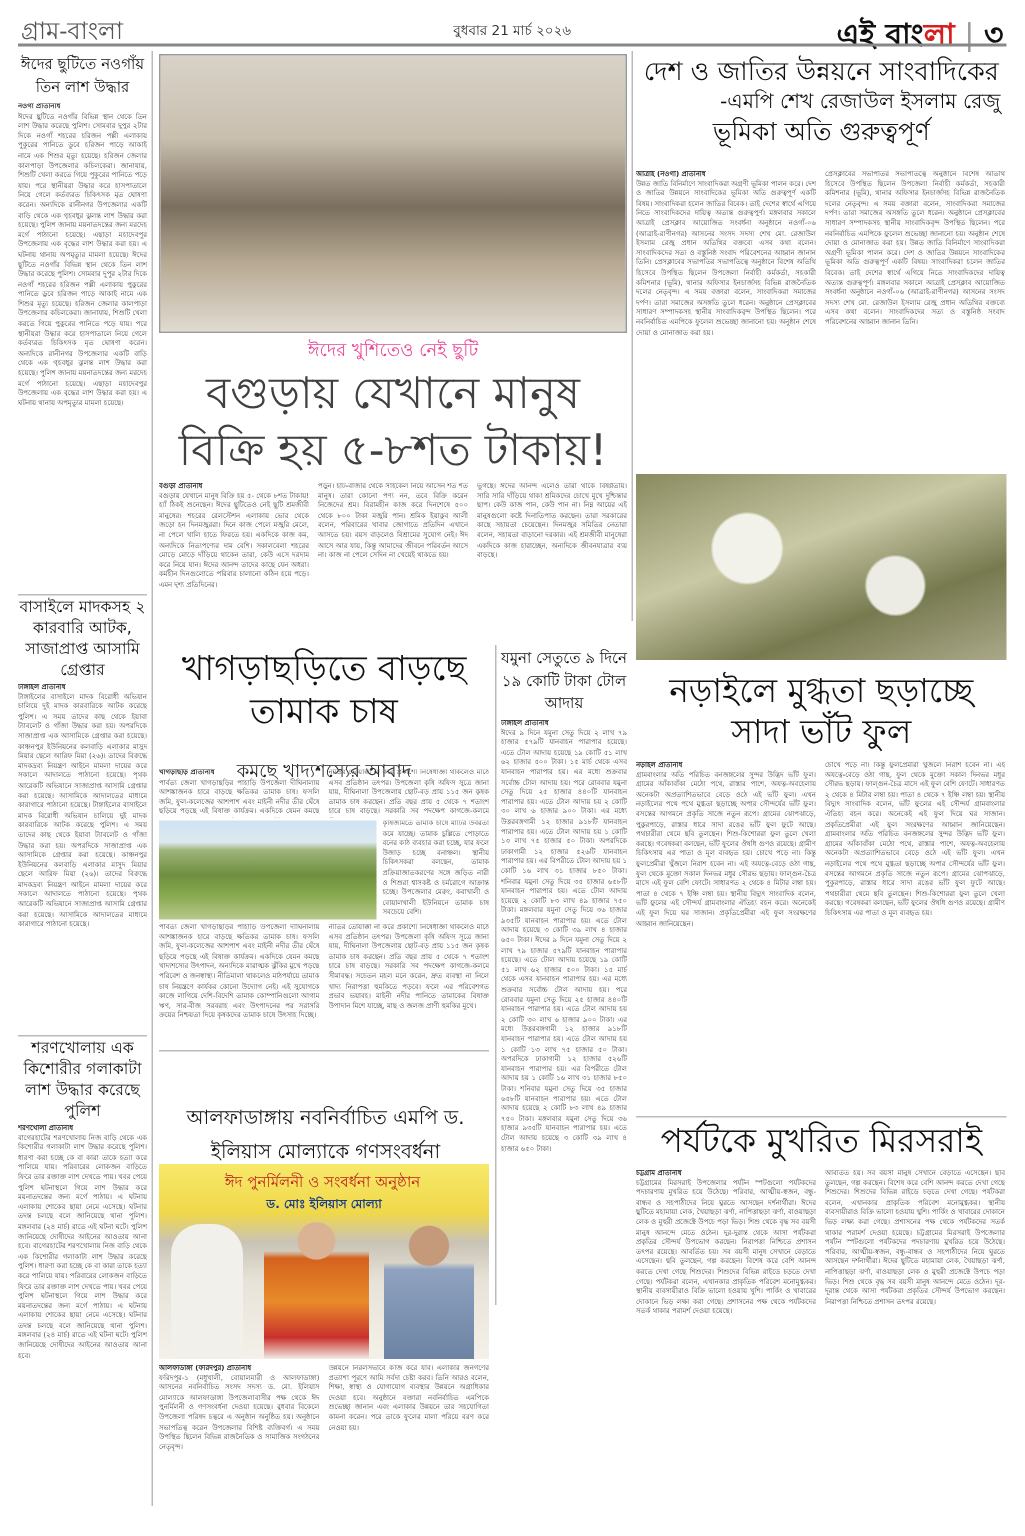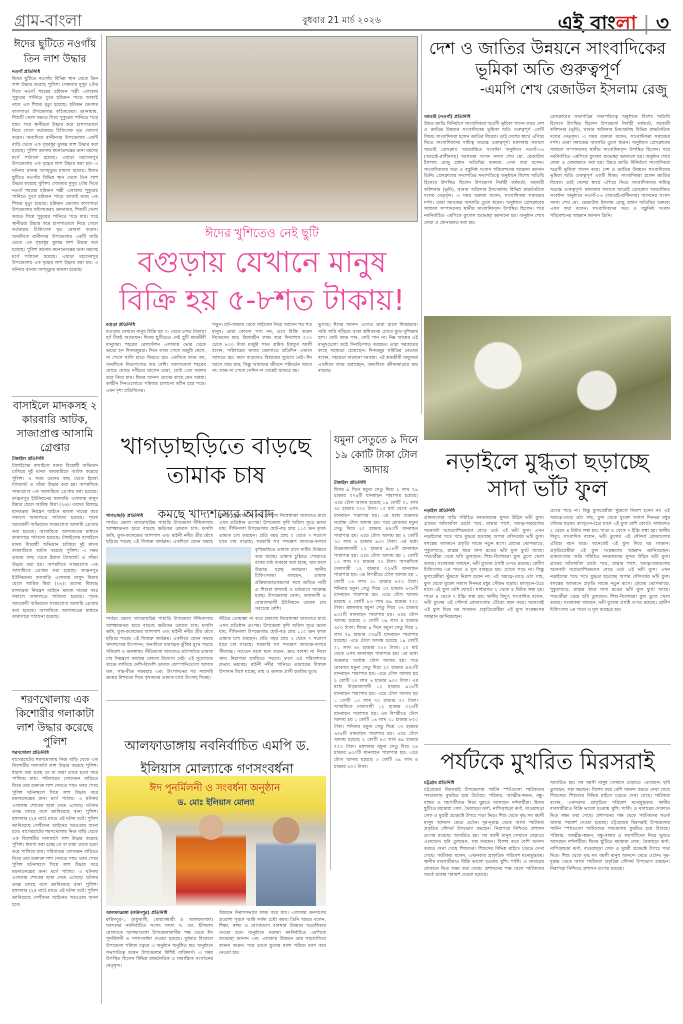--- a/index.html
+++ b/index.html
@@ -8,21 +8,21 @@
 .abs{position:absolute}
 .hdr-left{left:14px;top:8px;font-size:16px;color:#555;font-family:"DejaVu Serif",serif}
 .hdr-date{left:0;width:683px;top:13px;text-align:center;font-size:9px;color:#333}
 .hdr-logo{right:14px;top:8px;font-size:20px;font-weight:bold;color:#111}
 .hdr-logo .red{color:#d42020}
 .hdr-rule{left:12px;right:12px;top:29px;height:2px;background:#888}
 .vrule{width:1px;background:#bbb}
 .hrule{height:1px;background:#bbb}
 .col-text{font-size:4.6px;line-height:6.6px;color:#444;text-align:justify;overflow:hidden}
 .byline{font-weight:bold;color:#222;display:block}
-.h-big{font-size:30px;line-height:38px;text-align:center;color:#ec4899;font-weight:normal}
+.h-big{font-size:30px;line-height:38px;text-align:center;color:#404040;font-weight:normal}
 .h-med{font-size:19px;line-height:24px;text-align:center;color:#111}
 .h-small{font-size:12px;line-height:15px;text-align:center;color:#111}
 .sub{font-size:12px;text-align:center;color:#222}
 .img{overflow:hidden}
 .ph1{background:linear-gradient(180deg,#d8d2c8 0%,#c9bfae 30%,#7a6e5e 55%,#b7a992 75%,#e0dbd0 100%)}
 .ph-field{background:linear-gradient(180deg,#cfe3f2 0%,#dde9f0 22%,#9fb47a 30%,#6f8f3f 55%,#86a84e 75%,#b8c98a 100%)}
 .ph-flower{background:radial-gradient(circle at 30% 40%,#f2f2ea 0 12%,transparent 13%),radial-gradient(circle at 70% 60%,#ecece4 0 10%,transparent 11%),linear-gradient(160deg,#8a8a60 0%,#c9c9a6 40%,#777a4f 70%,#aaa88a 100%)}
 .ph-event{background:linear-gradient(180deg,#f7e96a 0%,#f0d84a 25%,#c9c3b6 40%,#e8e3d8 60%,#f4f1ea 100%)}
 .caption{font-size:12px;text-align:center;color:#ec4899}
 </style>
@@ -118,22 +118,22 @@
   <div class="col-text" style="width:107px;height:100px">
     <span class="byline">আলফাডাঙ্গা (ফরিদপুর) প্রতিনিধি</span>
     <span>ফরিদপুর-১ (মধুখালী, বোয়ালমারী ও আলফাডাঙ্গা) আসনের নবনির্বাচিত সংসদ সদস্য ড. মো. ইলিয়াস মোল্যাকে আলফাডাঙ্গা উপজেলাবাসীর পক্ষ থেকে ঈদ পুনর্মিলনী ও গণসংবর্ধনা দেওয়া হয়েছে। বুধবার বিকেলে উপজেলা পরিষদ চত্বরে এ অনুষ্ঠান অনুষ্ঠিত হয়। অনুষ্ঠানে সভাপতিত্ব করেন উপজেলার বিশিষ্ট ব্যক্তিবর্গ। এ সময় উপস্থিত ছিলেন বিভিন্ন রাজনৈতিক ও সামাজিক সংগঠনের নেতৃবৃন্দ।</span>
   </div>
   <div class="col-text" style="width:107px;height:100px">উন্নয়নে নিরলসভাবে কাজ করে যাব। এলাকার জনগণের প্রত্যাশা পূরণে আমি সর্বদা চেষ্টা করব। তিনি আরও বলেন, শিক্ষা, স্বাস্থ্য ও যোগাযোগ ব্যবস্থার উন্নয়নে অগ্রাধিকার দেওয়া হবে। অনুষ্ঠানে বক্তারা নবনির্বাচিত এমপিকে শুভেচ্ছা জানান এবং এলাকার উন্নয়নে তার সহযোগিতা কামনা করেন। পরে তাকে ফুলের মালা পরিয়ে বরণ করে নেওয়া হয়।</div>
 </div>
 
 <div class="abs vrule" style="left:421px;top:34px;height:380px"></div>
 <div class="abs" style="left:424px;top:38px;width:247px;text-align:center">
   <div class="h-med" style="font-size:17px;line-height:21px">দেশ ও জাতির উন্নয়নে সাংবাদিকের</div>
+  <div class="h-med" style="font-size:13.5px;line-height:18px;text-align:right;padding-right:4px">-এমপি শেখ রেজাউল ইসলাম রেজু</div>
   <div class="h-med" style="font-size:16.5px;line-height:21px">ভূমিকা অতি গুরুত্বপূর্ণ</div>
-  <div class="h-med" style="font-size:13.5px;line-height:18px;text-align:right;padding-right:4px">-এমপি শেখ রেজাউল ইসলাম রেজু</div>
 </div>
 <div class="abs" style="left:424px;top:114px;width:247px;display:flex;gap:6px">
   <div class="col-text" style="width:120px;height:198px">
     <span class="byline">আত্রাই (নওগাঁ) প্রতিনিধি</span>
     <span>উন্নত জাতি বিনির্মাণে সাংবাদিকরা অগ্রণী ভূমিকা পালন করে। দেশ ও জাতির উন্নয়নে সাংবাদিকের ভূমিকা অতি গুরুত্বপূর্ণ একটি বিষয়। সাংবাদিকরা হলেন জাতির বিবেক। তাই দেশের স্বার্থে এগিয়ে নিতে সাংবাদিকদের দায়িত্ব অত্যন্ত গুরুত্বপূর্ণ। মঙ্গলবার সকালে আত্রাই প্রেসক্লাব আয়োজিত সংবর্ধনা অনুষ্ঠানে নওগাঁ-০৬ (আত্রাই-রাণীনগর) আসনের সংসদ সদস্য শেখ মো. রেজাউল ইসলাম রেজু প্রধান অতিথির বক্তব্যে এসব কথা বলেন। সাংবাদিকদের সত্য ও বস্তুনিষ্ঠ সংবাদ পরিবেশনের আহ্বান জানান তিনি।</span>
     <span>প্রেসক্লাবের সভাপতির সভাপতিত্বে অনুষ্ঠানে বিশেষ অতিথি হিসেবে উপস্থিত ছিলেন উপজেলা নির্বাহী কর্মকর্তা, সহকারী কমিশনার (ভূমি), থানার অফিসার ইনচার্জসহ বিভিন্ন রাজনৈতিক দলের নেতৃবৃন্দ। এ সময় বক্তারা বলেন, সাংবাদিকরা সমাজের দর্পণ। তারা সমাজের অসঙ্গতি তুলে ধরেন। অনুষ্ঠানে প্রেসক্লাবের সাধারণ সম্পাদকসহ স্থানীয় সাংবাদিকবৃন্দ উপস্থিত ছিলেন। পরে নবনির্বাচিত এমপিকে ফুলেল শুভেচ্ছা জানানো হয়। অনুষ্ঠান শেষে দোয়া ও মোনাজাত করা হয়।</span>
   </div>
   <div class="col-text" style="width:120px;height:198px">
     <span>প্রেসক্লাবের সভাপতির সভাপতিত্বে অনুষ্ঠানে বিশেষ অতিথি হিসেবে উপস্থিত ছিলেন উপজেলা নির্বাহী কর্মকর্তা, সহকারী কমিশনার (ভূমি), থানার অফিসার ইনচার্জসহ বিভিন্ন রাজনৈতিক দলের নেতৃবৃন্দ। এ সময় বক্তারা বলেন, সাংবাদিকরা সমাজের দর্পণ। তারা সমাজের অসঙ্গতি তুলে ধরেন। অনুষ্ঠানে প্রেসক্লাবের সাধারণ সম্পাদকসহ স্থানীয় সাংবাদিকবৃন্দ উপস্থিত ছিলেন। পরে নবনির্বাচিত এমপিকে ফুলেল শুভেচ্ছা জানানো হয়। অনুষ্ঠান শেষে দোয়া ও মোনাজাত করা হয়।</span>
     <span>উন্নত জাতি বিনির্মাণে সাংবাদিকরা অগ্রণী ভূমিকা পালন করে। দেশ ও জাতির উন্নয়নে সাংবাদিকের ভূমিকা অতি গুরুত্বপূর্ণ একটি বিষয়। সাংবাদিকরা হলেন জাতির বিবেক। তাই দেশের স্বার্থে এগিয়ে নিতে সাংবাদিকদের দায়িত্ব অত্যন্ত গুরুত্বপূর্ণ। মঙ্গলবার সকালে আত্রাই প্রেসক্লাব আয়োজিত সংবর্ধনা অনুষ্ঠানে নওগাঁ-০৬ (আত্রাই-রাণীনগর) আসনের সংসদ সদস্য শেখ মো. রেজাউল ইসলাম রেজু প্রধান অতিথির বক্তব্যে এসব কথা বলেন। সাংবাদিকদের সত্য ও বস্তুনিষ্ঠ সংবাদ পরিবেশনের আহ্বান জানান তিনি।</span>

